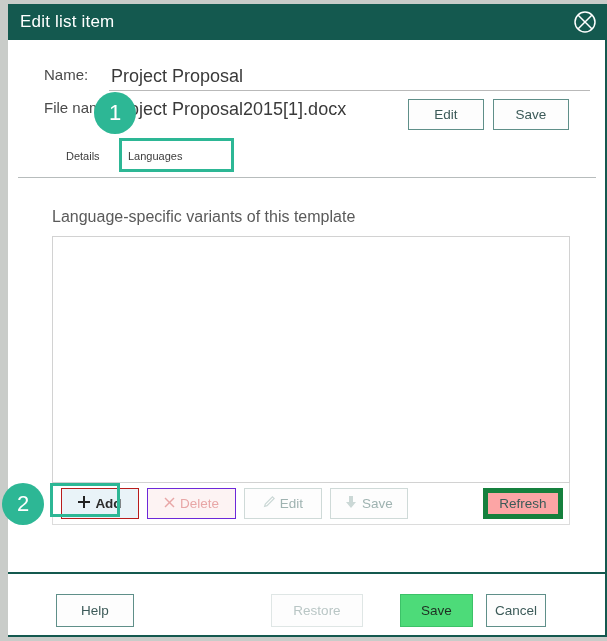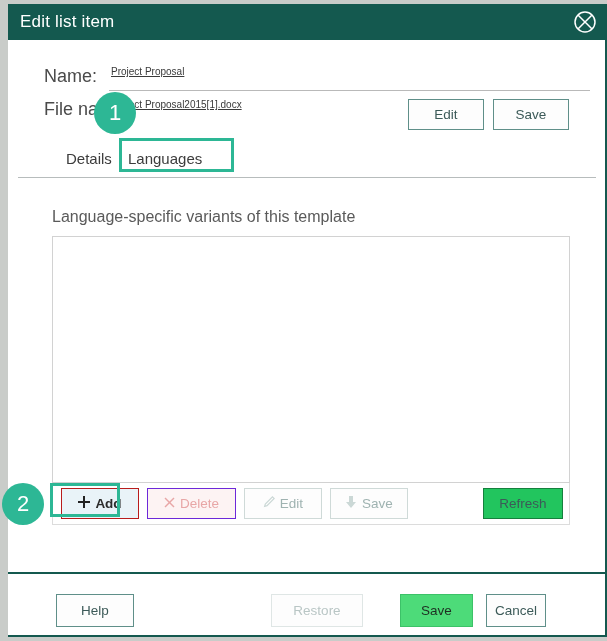--- a/index.html
+++ b/index.html
@@ -48,30 +48,29 @@
   #close-btn {
     position: absolute;
     right: 10px; top: 6px;
     width: 24px; height: 24px;
     cursor: pointer;
   }
 
   
   .form-label {
     position: absolute;
+    font-size: 15px;
+    color: #4a4a4a;
+    white-space: nowrap;
+  }
+  .form-value {
+    position: absolute;
     font-size: 18px;
-    color: #4a4a4a;
-    white-space: nowrap;
-  }
-  .form-value {
-    position: absolute;
-    font-size: 10px;
     color: #3a3a3a;
     white-space: nowrap;
-    text-decoration: underline;
   }
 
   #name-label  { left: 36px; top: 62px; }
   #name-value  { left: 103px; top: 62px; }
   #name-underline {
     position: absolute;
     left: 101px; top: 86px;
     width: 481px; height: 1px;
     background: #b9b9b9;
   }
@@ -93,21 +92,21 @@
   #save-btn-top { left: 485px; top: 95px;  width: 76px;  height: 31px; }
 
   
   #tabs {
     position: absolute;
     left: 36px; top: 140px;
     width: 520px; height: 30px;
   }
   .tab {
     position: absolute;
-    font-size: 15px;
+    font-size: 11px;
     color: #3c3c3c;
     cursor: pointer;
     white-space: nowrap;
   }
   #tab-details   { left: 22px;  top: 6px; }
   #tab-languages { left: 84px;  top: 6px; }
   #tabs-rule {
     position: absolute;
     left: 10px; top: 173px;
     width: 578px; height: 1px;
@@ -167,22 +166,22 @@
   #tb-delete {
     left: 94px; width: 89px;
     background: #fdf3f3;
     border: 1px solid #6d28d9;
     color: #e8a6a6;
   }
   #tb-edit   { left: 191px; width: 78px; }
   #tb-save   { left: 277px; width: 78px; }
   #tb-refresh {
     left: 430px; width: 80px;
-    background: #22c55e;
-    border: 1px solid #15803d;
+    background: #fca5a5;
+    border: 5px solid #15803d;
     color: #3c5a58;
     cursor: pointer;
     font-weight: normal;
   }
   .tb-ico { display: inline-block; line-height: 1; }
 
   
   #footer-rule {
     position: absolute;
     left: 0px; top: 568px;

